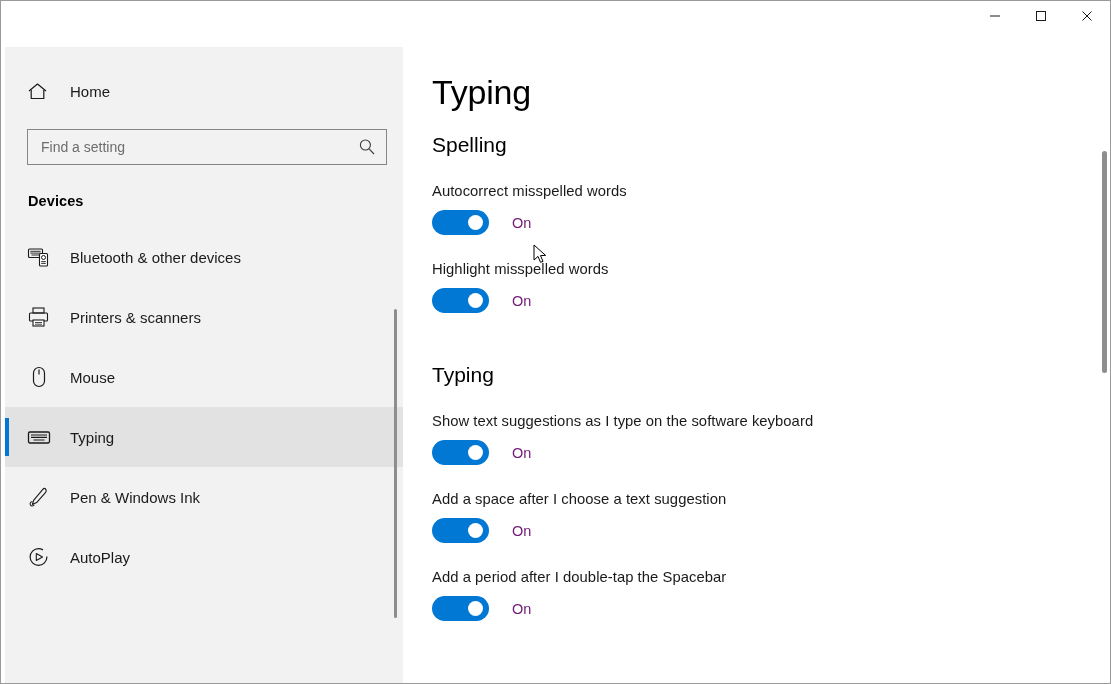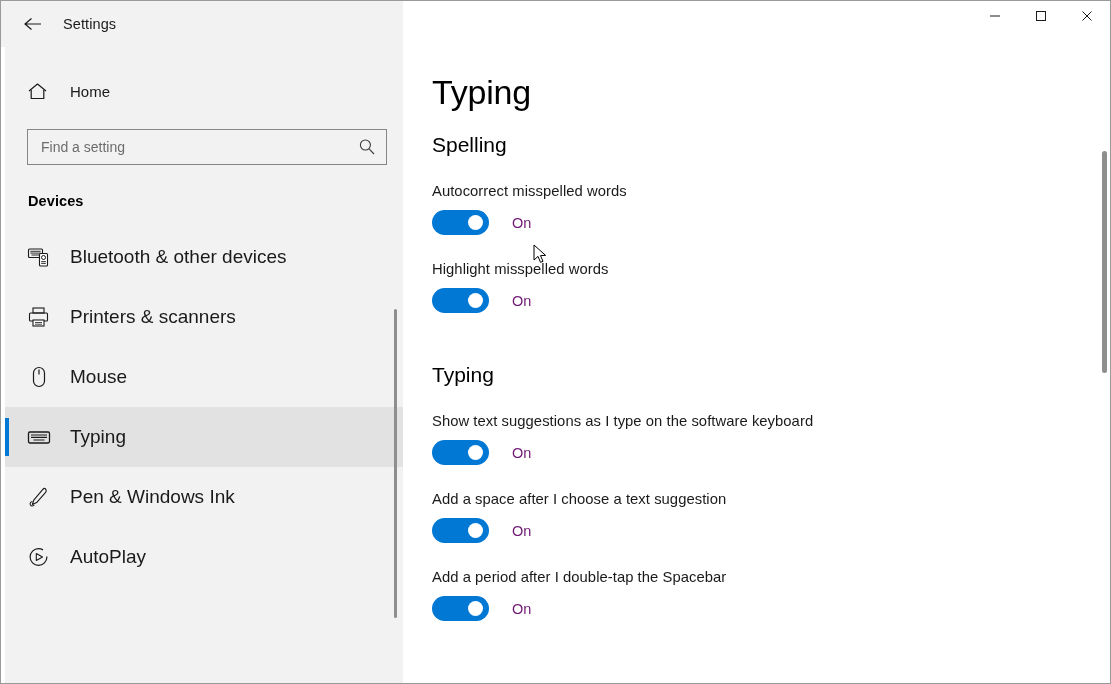--- a/index.html
+++ b/index.html
@@ -166,21 +166,21 @@
   }
 
   .nav-icon {
     width: 30px;
     display: flex;
     align-items: center;
     justify-content: flex-start;
     flex: none;
   }
   .nav-label {
-    font-size: 19px;
+    font-size: 15px;
     color: #1a1a1a;
     margin-left: 13px;
     white-space: nowrap;
   }
 
   .sidebar-scrollbar {
     position: absolute;
     right: 10px;
     top: 262px;
     width: 3px;
@@ -282,30 +282,20 @@
     z-index: 50;
     pointer-events: none;
   }
 </style>
 </head>
 <body>
 
 <div class="window">
 
   <div class="titlebar">
-    <div class="titlebar-left">
-      <div class="back-button">
-        <span>
-          <svg width="20" height="16" viewBox="0 0 20 16">
-            <path d="M8.5 2.5 L2 8 L8.5 13.5 M2 8 L18 8" stroke="#1a1a1a" stroke-width="1.2" fill="none"></path>
-          </svg>
-        </span>
-      </div>
-      <div class="app-title">Settings</div>
-    </div>
     <div class="titlebar-right">
       <div class="caption-btn">
         <span>
           <svg width="12" height="12" viewBox="0 0 12 12">
             <path d="M1 6 H11" stroke="#1a1a1a" stroke-width="1" fill="none"></path>
           </svg>
         </span>
       </div>
       <div class="caption-btn">
         <span>

